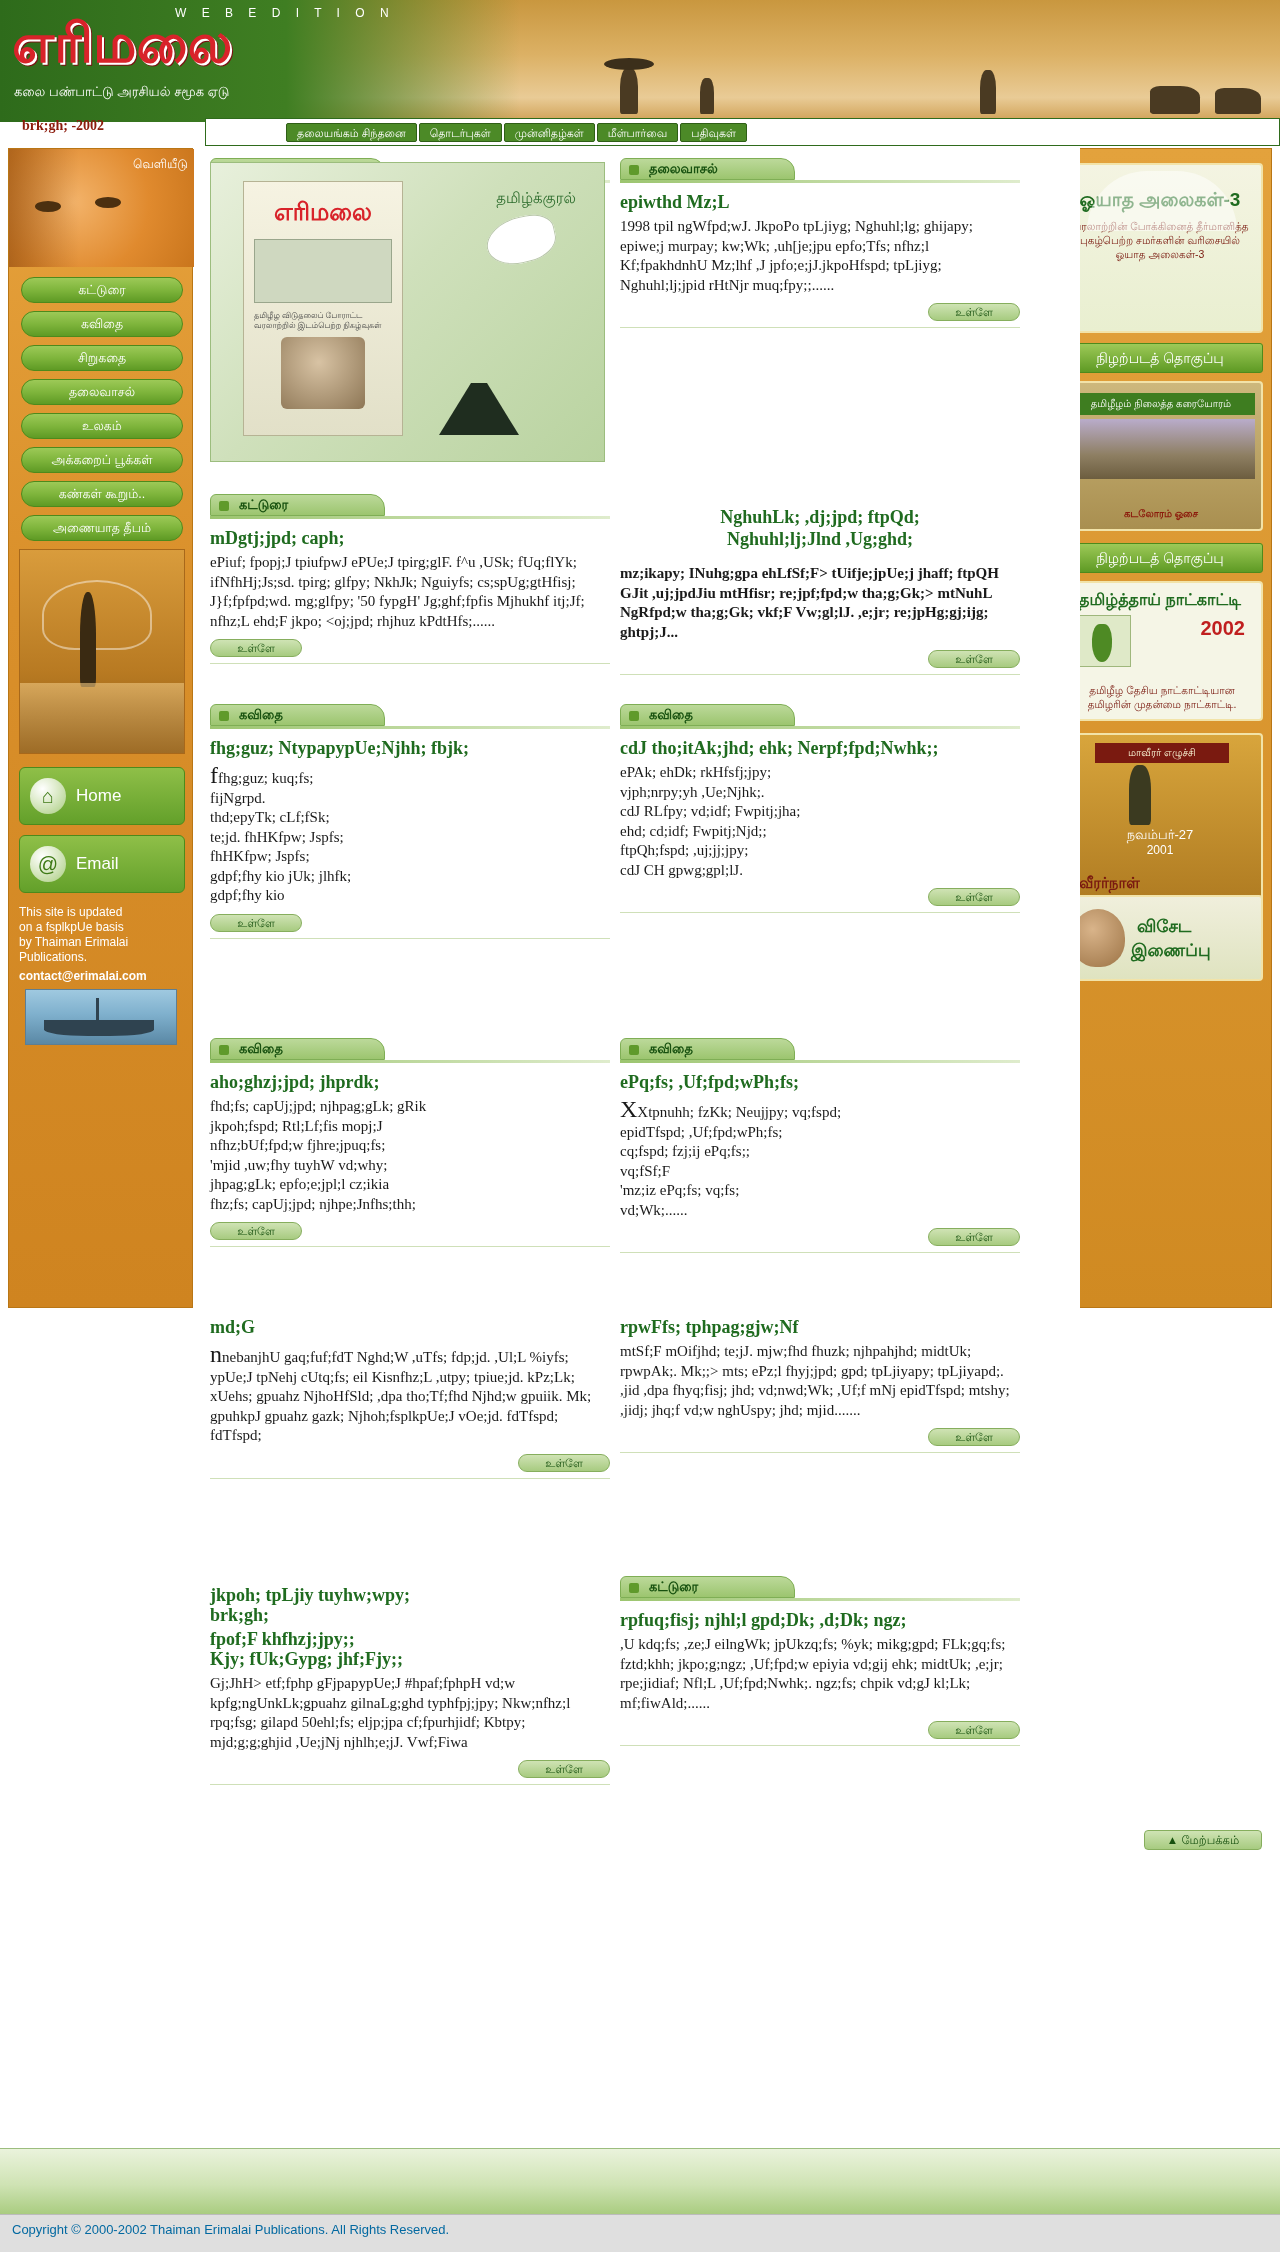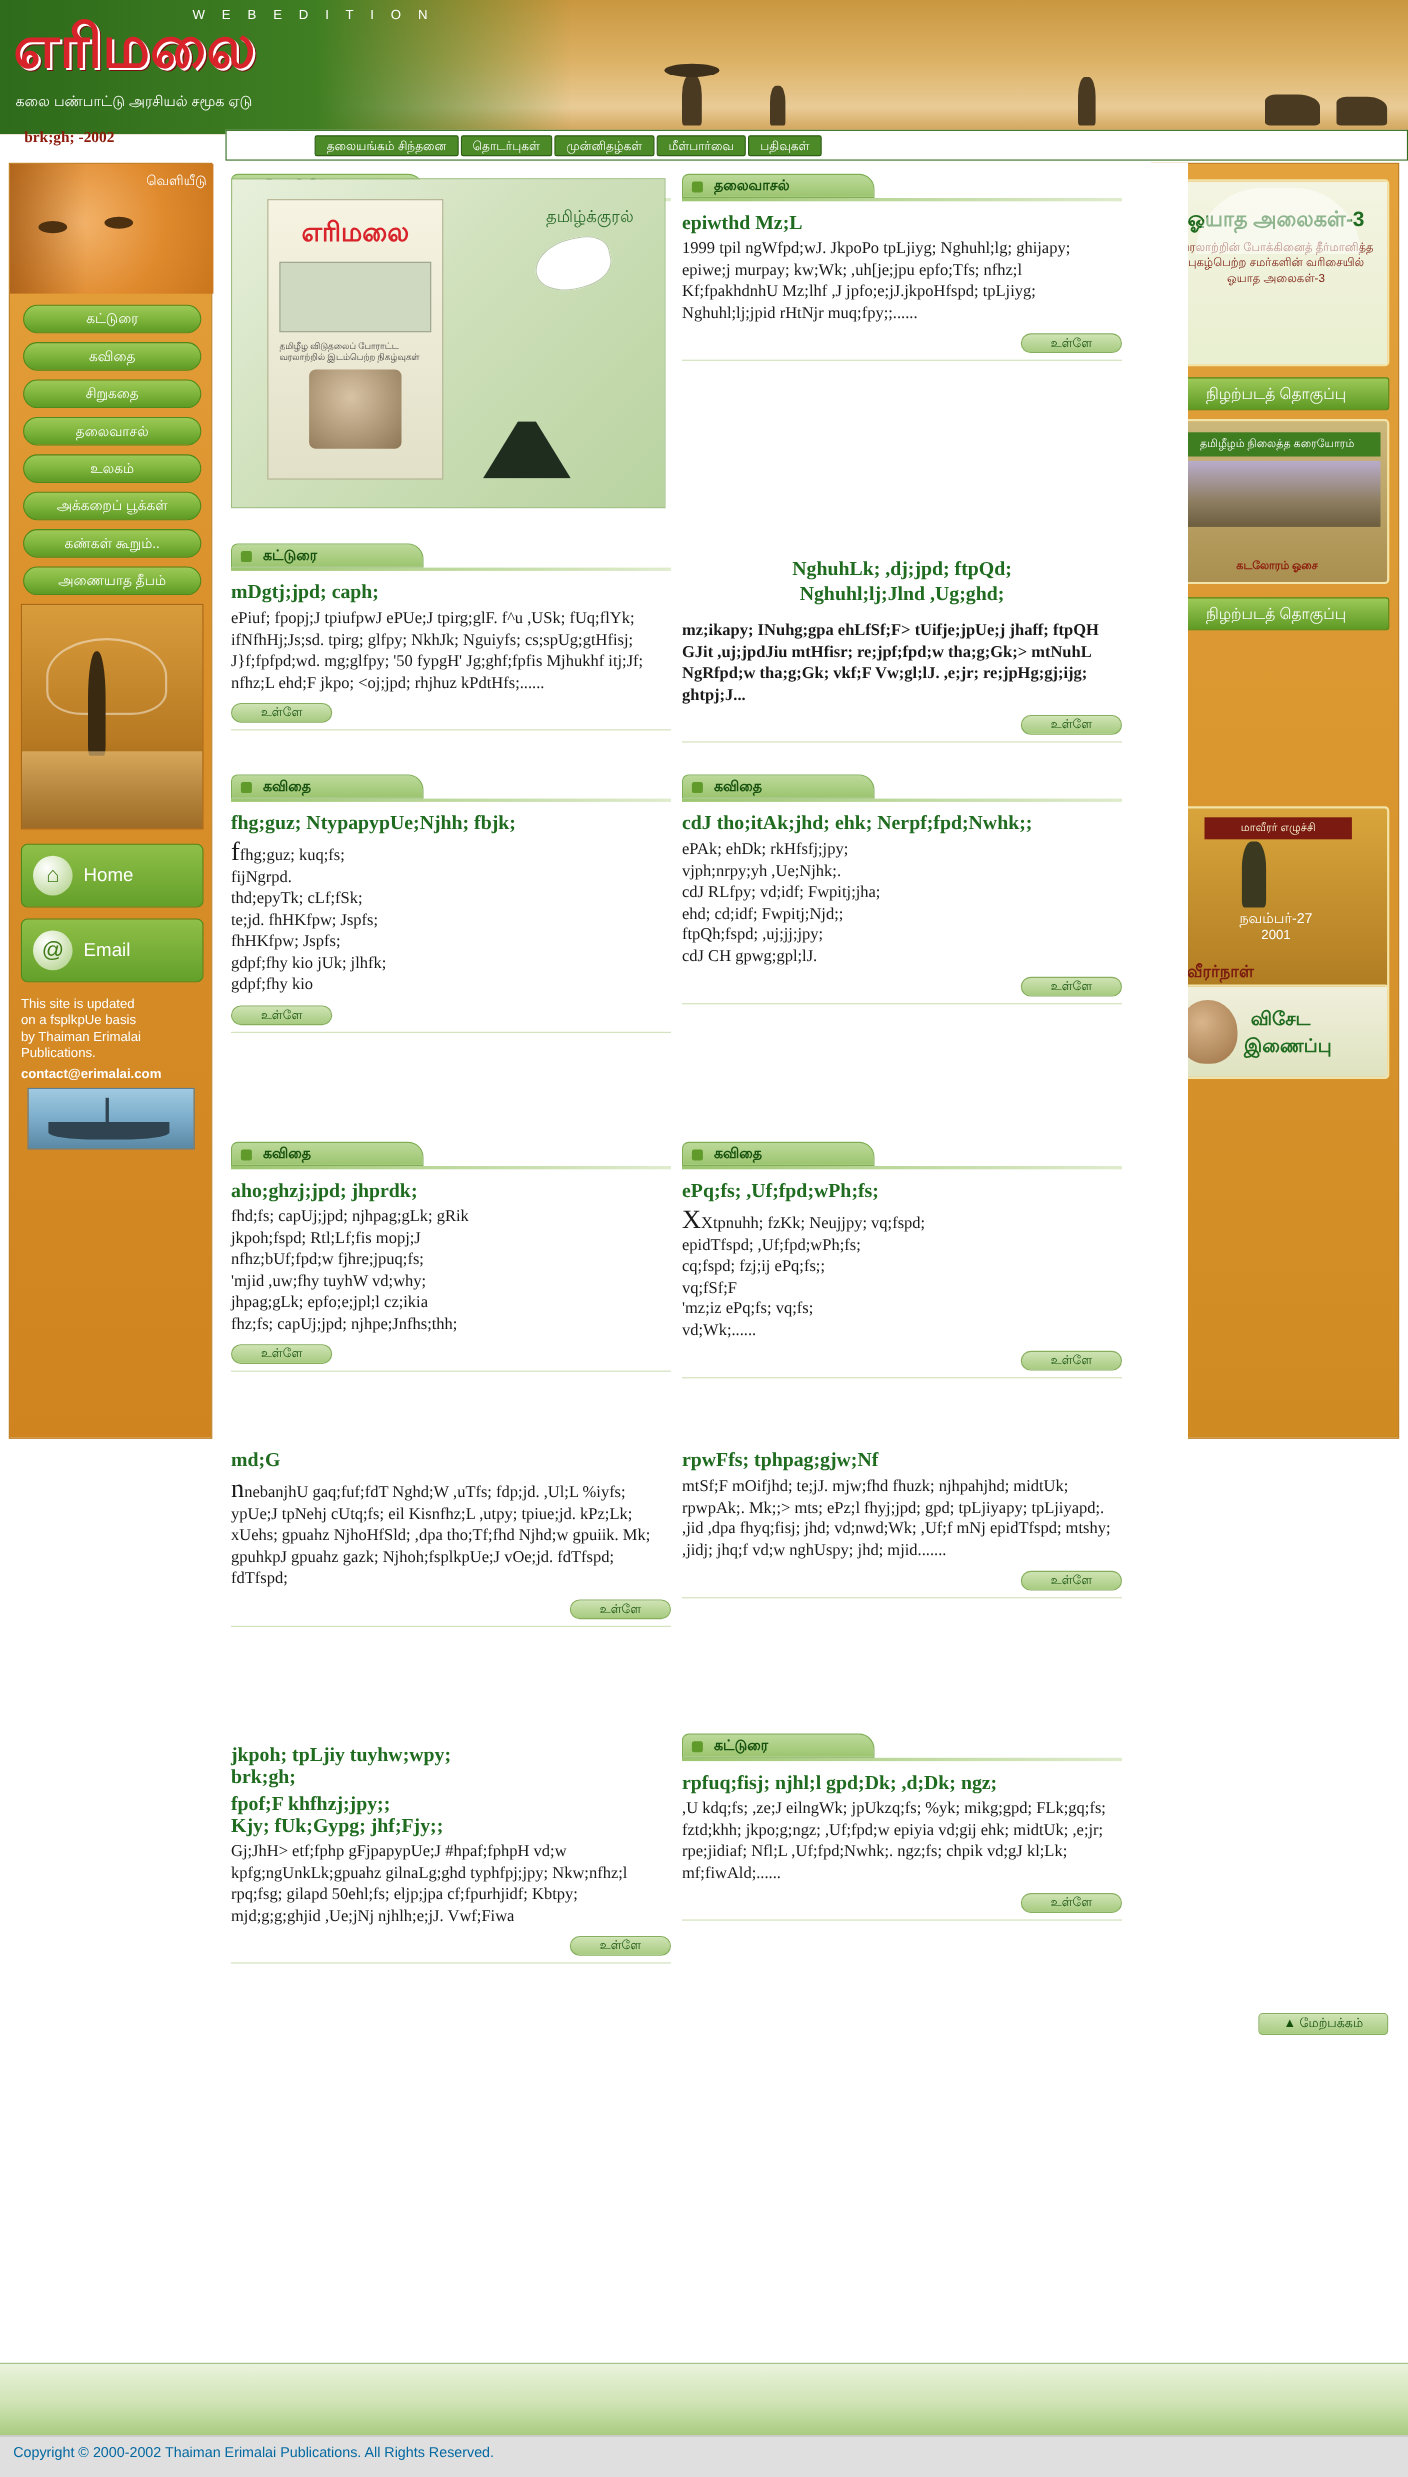--- a/index.html
+++ b/index.html
@@ -363,20 +363,28 @@
       <div class="title">ஓயாத அலைகள்-3</div>
       <div class="body">வரலாற்றின் போக்கினைத் தீர்மானித்த புகழ்பெற்ற சமர்களின் வரிசையில் ஓயாத அலைகள்-3</div>
     </div>
     <div class="adbar b1">நிழற்படத் தொகுப்பு</div>
     <div class="ad ad2">
       <div class="strip">தமிழீழம் நிலைத்த கரையோரம்</div>
       <div class="photo"></div>
       <div class="cap">கடலோரம் ஓசை</div>
     </div>
     <div class="adbar b2">நிழற்படத் தொகுப்பு</div>
+    <div class="ad ad3">
+      <div class="h">தமிழ்த்தாய் நாட்காட்டி</div>
+      <div class="map">
+          <i></i>
+        </div>
+      <div class="y">2002</div>
+      <div class="t">தமிழீழ தேசிய நாட்காட்டியான தமிழரின் முதன்மை நாட்காட்டி.</div>
+    </div>
     <div class="ad ad4">
       <div class="banner2">மாவீரர் எழுச்சி</div>
       <div class="soldier"></div>
       <div class="date">நவம்பர்-27</div>
       <div class="year">2001</div>
       <div class="cap">மாவீரர்நாள்</div>
     </div>
     <div class="ad ad5">
       <div class="face2"></div>
       <div class="l1">விசேட</div>
@@ -399,21 +407,21 @@
         <div class="tamil">தமிழ்க்குரல்</div>
         <div class="bird"></div>
         <div class="boat"></div>
       </div>
     </div>
 
     <div class="panel" style="left:420px; top:10px; width:400px;">
       <div class="tab">தலைவாசல்</div>
       <div class="tabline"></div>
       <div class="headline">epiwthd Mz;L</div>
-      <div class="body">1999 tpil ngWfpd;wJ. JkpoPo tpLjiyg; Nghuhl;lg; ghijapy; epiwe;j murpay; kw;Wk; ,uh[je;jpu epfo;Tfs; nfhz;l Kf;fpakhdnhU Mz;lhf ,J jpfo;e;jJ.jkpoHfspd; tpLjiyg; Nghuhl;lj;jpid rHtNjr muq;fpy;;......</div>
+      <div class="body">1998 tpil ngWfpd;wJ. JkpoPo tpLjiyg; Nghuhl;lg; ghijapy; epiwe;j murpay; kw;Wk; ,uh[je;jpu epfo;Tfs; nfhz;l Kf;fpakhdnhU Mz;lhf ,J jpfo;e;jJ.jkpoHfspd; tpLjiyg; Nghuhl;lj;jpid rHtNjr muq;fpy;;......</div>
       <div style="display:flex;">
           <div class="more right">உள்ளே</div>
         </div>
       <div class="hr-soft"></div>
     </div>
 
     <div class="panel" style="left:10px; top:346px; width:400px;">
       <div class="tab">கட்டுரை</div>
       <div class="tabline"></div>
       <div class="headline">mDgtj;jpd; caph;</div>

